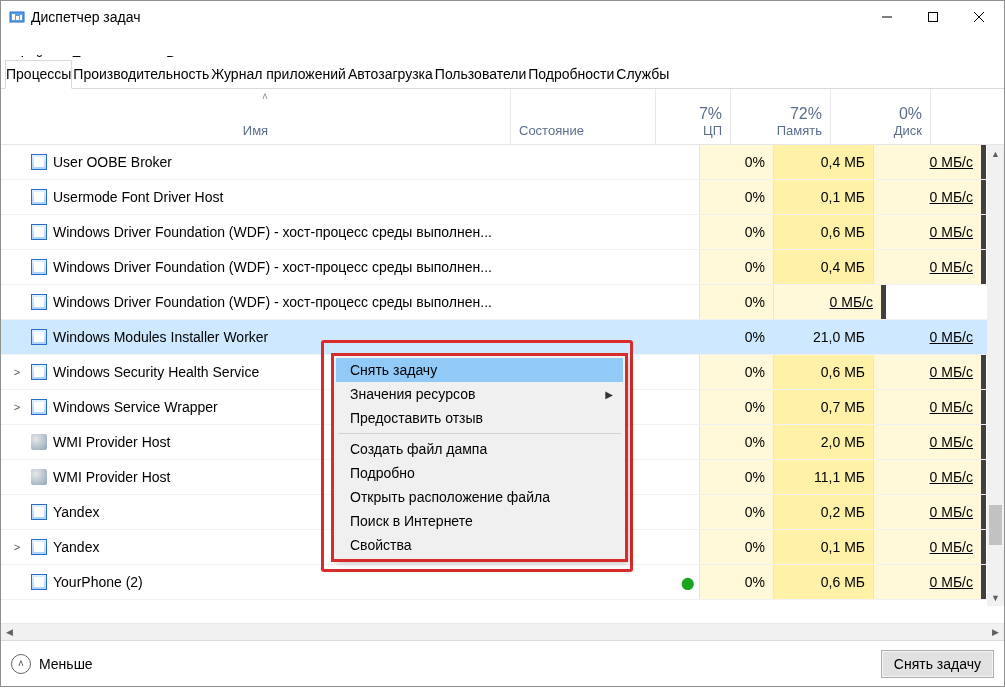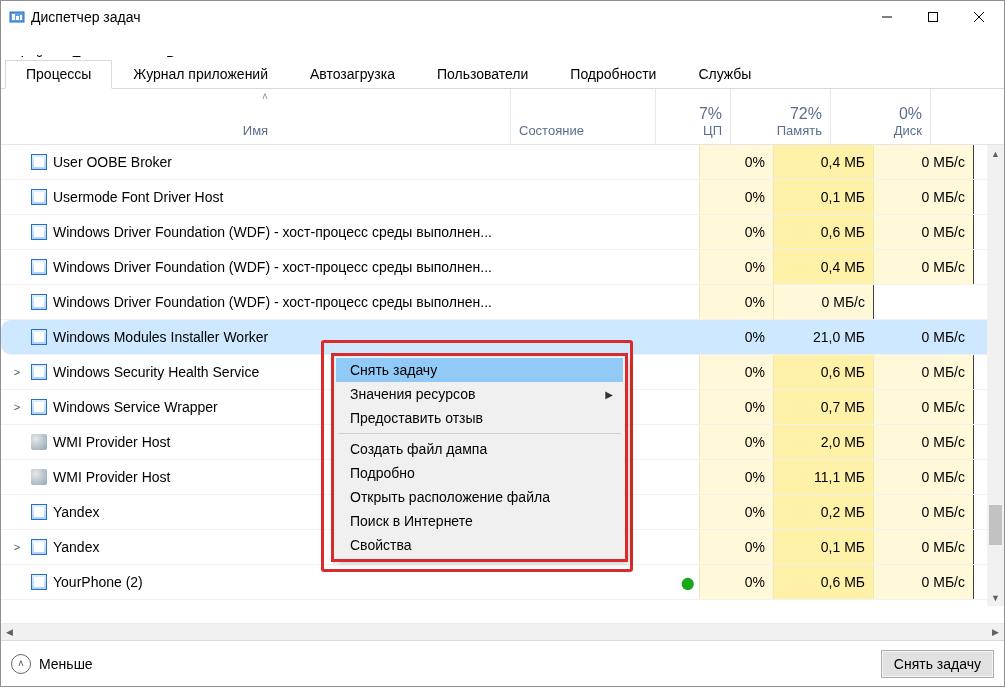--- a/index.html
+++ b/index.html
@@ -11,21 +11,21 @@
 .titlebar-icon { width: 16px; height: 16px; margin-right: 6px; display: inline-block; }
 .titlebar-title { flex: 1; color: #000; }
 .win-controls { display: flex; }
 .win-btn { width: 46px; height: 32px; display: flex; align-items: center; justify-content: center; color: #000; }
 .win-btn svg { width: 10px; height: 10px; }
 
 .menubar { height: 24px; display: flex; align-items: center; padding: 0 6px; gap: 0; }
 .menubar .mitem { padding: 3px 10px; color: #000; margin-top: 31px; }
 
 .tabs { display: flex; border-bottom: 1px solid #d9d9d9; padding: 2px 4px 0 4px; gap: 0; background:#fff; }
-.tab { padding: 5px 20px 6px; border: 1px solid transparent; color: #000; cursor: pointer; position: relative; top:1px; }
+.tab { padding: 5px 0 6px; border: 1px solid transparent; color: #000; cursor: pointer; position: relative; top:1px; }
 .tab.active { border: 1px solid #d9d9d9; border-bottom: 1px solid #fff; background: #fff; }
 
 .content { flex: 1; display: flex; flex-direction: column; overflow: hidden; position: relative; }
 
 .header-row { display: flex; border-bottom: 1px solid #e6e6e6; background:#fff; height: 56px; position:relative; }
 .header-row .col { display: flex; flex-direction: column; justify-content: flex-end; padding: 4px 8px 6px; color:#5b6e8c; }
 .header-row .sort-arrow { position:absolute; left:261px; top:2px; color:#888; font-size:10px; }
 .col-name { width: 510px; border-right: 1px solid #e8e8e8; justify-content:flex-end;text-align:center; }
 .col-status { width: 145px; border-right: 1px solid #e8e8e8; }
 .col-cpu { width: 75px; text-align: right; align-items: flex-end; border-right: 1px solid #e8e8e8; }
@@ -33,22 +33,22 @@
 .col-disk { width: 100px; text-align: right; align-items: flex-end; border-right: 1px solid #e8e8e8; }
 .header-row .pct { font-size: 16px; }
 .header-row .lbl { font-size: 13px; }
 .rows { position:absolute; inset:0; }
 .row { display:flex; height:35px; align-items:center; border-bottom:1px solid #f1f1f1; }
 .row .cell { padding: 0 8px; height:100%; display:flex; align-items:center; }
 .row .c-name { width:553px; gap:6px; }
 .row .c-status { width:145px; }
 .row .c-cpu { width:75px; justify-content:flex-end; background:#fff8d9; border-left:1px solid #f1e8b8; border-right:1px solid #f1e8b8; }
 .row .c-mem { width:100px; justify-content:flex-end; background:#fff1a8; border-right:1px solid #f1e8b8; }
-.row .c-disk { width:100px; justify-content:flex-end; background:#fff8d9; border-right:1px solid #404040; }
-.row.selected { background:#cde8ff !important;border-radius:10px; }
+.row .c-disk { width:112px; justify-content:flex-end; background:#fff8d9; border-right:5px solid #404040;text-decoration:underline; }
+.row.selected { background:#cde8ff !important; }
 .row.selected .c-cpu, .row.selected .c-mem, .row.selected .c-disk { background:#cde8ff; border-color:#cde8ff; }
 .row.last .c-name, .row.last .c-status { border-bottom: none; }
 
 .expander { width:16px; text-align:center; color:#555; font-size:11px; display:inline-block; }
 .proc-icon { width:16px; height:16px; display:inline-block; flex-shrink:0; }
 .proc-icon.app { border:1px solid #2a6cc6; background:linear-gradient(#dff1ff,#aad2ff); position:relative; }
 .proc-icon.app::after { content:""; position:absolute; left:2px; top:2px; right:2px; bottom:2px; background:#fff; }
 .proc-icon.svc { background: radial-gradient(circle at 30% 30%, #e8e8e8, #8fa4b8); border-radius:2px; }
 .leaf-marker { width:6px; height:6px; position:relative; top:-3px; color:#1aa61a; font-size:12px; margin-left:auto; margin-right:4px; }
 
@@ -112,20 +112,21 @@
   </div>
 
   <div class="menubar">
     <div class="mitem">Файл</div>
     <div class="mitem">Параметры</div>
     <div class="mitem">Вид</div>
   </div>
 
   <div class="tabs">
     <div class="tab active">Процессы</div>
+    <div class="tab">Производительность</div>
     <div class="tab">Журнал приложений</div>
     <div class="tab">Автозагрузка</div>
     <div class="tab">Пользователи</div>
     <div class="tab">Подробности</div>
     <div class="tab">Службы</div>
   </div>
 
   <div class="content">
 
     <div class="header-row">

